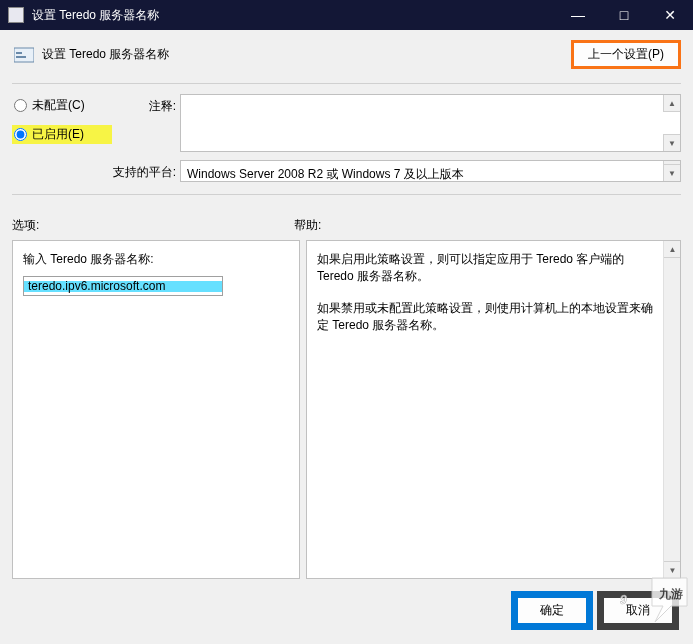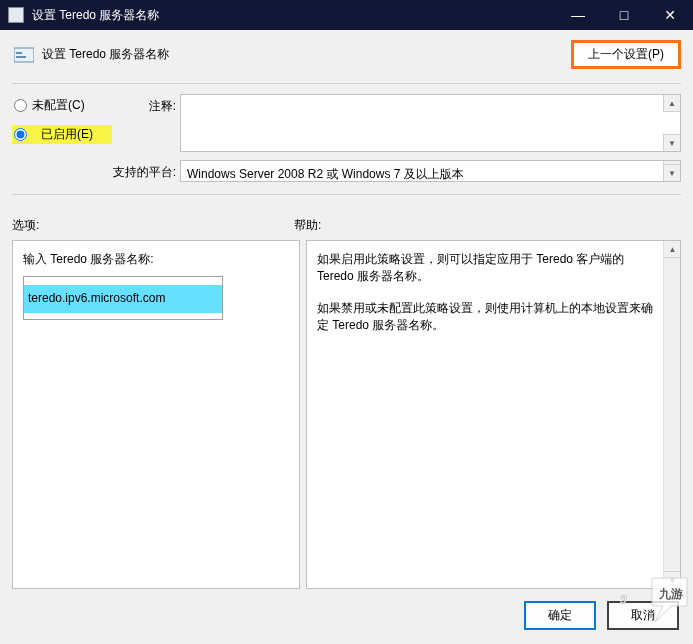--- a/index.html
+++ b/index.html
@@ -14,21 +14,21 @@
 
   .header-row { display: flex; align-items: center; margin-bottom: 10px; }
   .header-row .hicon { width: 24px; height: 20px; margin-right: 6px; display:inline-flex; align-items:center; justify-content:center; }
   .header-row .htitle { flex: 1; font-size: 12px; }
   .header-row .navbtn { background: #fdfdfd; border: 3px solid #f97316; padding: 3px 14px; margin-left: 6px; font-size: 12px; cursor: pointer; }
   .hr { border: none; border-top: 1px solid #d0d0d0; margin: 4px 0 10px 0; }
 
   .config-row { display: flex; }
   .radios { width: 100px; padding-top: 2px; }
   .radio-item { display: flex; margin-bottom: 10px; padding:1px 2px; cursor: pointer; }
-  .radio-item.highlight { background: #f7f445; gap: 9px; }
+  .radio-item.highlight { background: #f7f445; }
   .radio-item input { margin-right: 5px; }
   .radio-item span { font-size: 12px; }
   .rightcol { flex: 1; }
   .field-row { display: flex; margin-bottom: 8px; }
   .field-label { width: 68px; padding-top: 4px; font-size: 12px; text-align:right; padding-right:4px; }
   .field-box { flex: 1; background: #fff; border: 1px solid #c0c0c0; height: 58px; position: relative; padding: 4px 20px 4px 6px; font-size: 12px; overflow:hidden; }
   .field-box.short { height: 22px; padding-top: 5px; }
   .scroll-btn { position: absolute; right: 0; width: 17px; height: 17px; background: #f0f0f0; border-left: 1px solid #d0d0d0; display: flex; align-items: center; justify-content: center; font-size: 8px; color: #606060; cursor: pointer; }
   .scroll-btn.up { top: 0; border-bottom: 1px solid #d0d0d0; }
   .scroll-btn.down { bottom: 0; border-top: 1px solid #d0d0d0; }
@@ -40,27 +40,27 @@
   .panels { display: flex; gap: 6px; flex: 1; min-height: 0; }
   .panel { background: #fff; border: 1px solid #c0c0c0; padding: 10px; font-size: 12px; overflow: auto; }
   .panel.left { width: 288px; position:relative; }
   .panel.right { flex: 1; position: relative; padding-right: 22px; }
   .panel.right .scrollbar { position:absolute; right:0; top:0; bottom:0; width:17px; background:#f0f0f0; border-left:1px solid #e0e0e0; }
   .panel.right .scrollbar .sbtn { width:17px; height:17px; display:flex; align-items:center; justify-content:center; font-size:8px; color:#606060; position:absolute; }
   .panel.right .scrollbar .sbtn.up{ top:0; border-bottom:1px solid #d0d0d0;}
   .panel.right .scrollbar .sbtn.down{ bottom:0; border-top:1px solid #d0d0d0;}
 
   .opt-label { margin-bottom: 8px; }
-  .optinput { width: 200px; border: 1px solid #a0a0a0; padding: 14px 4px; font-size: 12px; }
+  .optinput { width: 200px; border: 1px solid #a0a0a0; padding: 2px 4px; font-size: 12px; }
   .optinput.cyanmark { background: linear-gradient(to bottom, #fff 0%, #fff 20%, #66e0ff 20%, #66e0ff 85%, #fff 85%); }
 
   .help-text p { margin-bottom: 14px; line-height: 1.45; font-size: 12px; }
 
   .footer { display: flex; justify-content: flex-end; padding: 12px 2px 14px 0; }
-  .footer button { background: #fdfdfd; border: 2px solid #404040; padding: 4px 22px; margin-left: 11px; font-size: 12px; cursor: pointer; }
+  .footer button { background: #fdfdfd; border: 7px solid #404040; padding: 4px 22px; margin-left: 4px; font-size: 12px; cursor: pointer; }
   .footer button.primary { border-color: #0078d7; }
 
   .wm { position: absolute; right: 0; bottom: 14px; pointer-events: none; opacity: 0.85; }
   .wm svg { display:block; }
 </style>
 </head>
 <body>
 
 <div class="titlebar">
   <span class="icon"></span>

